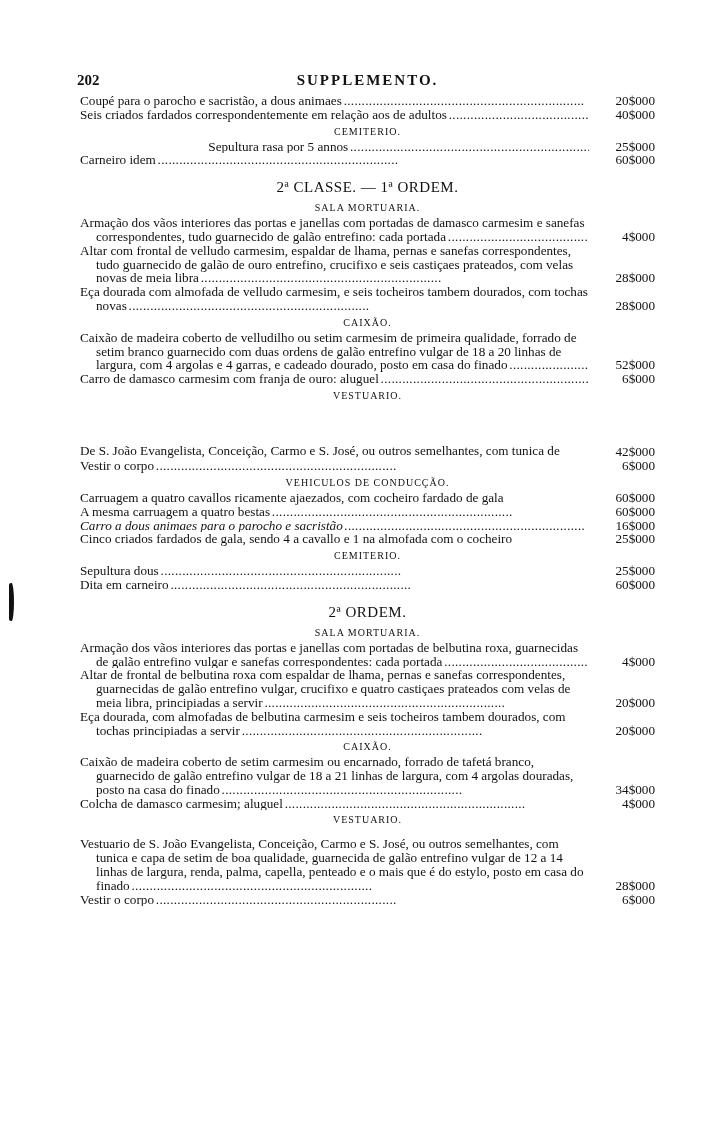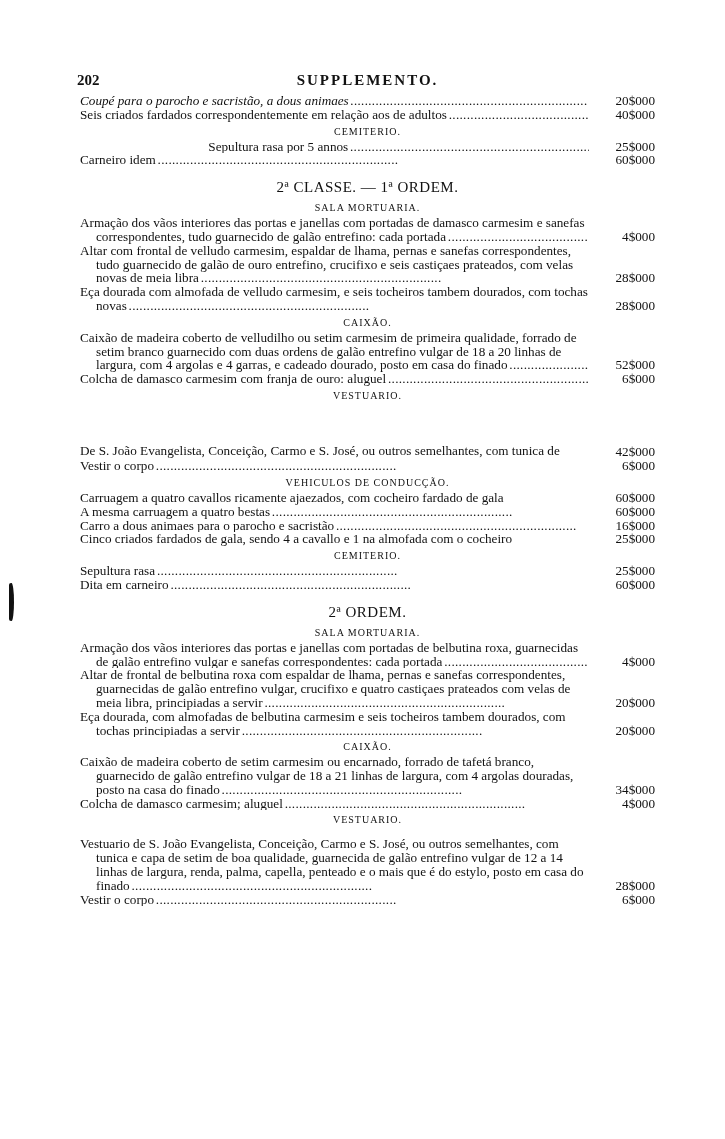--- a/index.html
+++ b/index.html
@@ -34,21 +34,21 @@
 <div class="binding-mark"></div>
 
 <div class="page">
   <div class="running-head">
     <span class="page-number">202</span>
     <div class="running-title">SUPPLEMENTO.</div>
   </div>
 
   <div>
       <div class="entry">
-        <div class="desc-wrap" style="max-height: none; height: 13.8px; overflow: hidden; font-style: italic;">
+        <div class="desc-wrap" style="max-height: none; height: 13.8px; overflow: hidden;">
           <div class="desc" style="white-space: normal;"><span class="text">Coupé para o parocho e sacristão, a dous animaes</span><span class="leader"></span></div>
         </div>
         <span class="price">20$000</span>
       </div>
       <div class="entry">
         <div class="desc-wrap" style="max-height: none; height: 13.8px; overflow: hidden;">
           <div class="desc" style="white-space: normal;"><span class="text">Seis criados fardados correspondentemente em relação aos de adultos</span><span class="leader"></span></div>
         </div>
         <span class="price">40$000</span>
       </div>
@@ -94,21 +94,21 @@
   <div class="section-heading">CAIXÃO.</div>
   <div>
       <div class="entry">
         <div class="desc-wrap" style="max-height: none; height: 41.4px; overflow: hidden;">
           <div class="desc" style="white-space: normal;"><span class="text">Caixão de madeira coberto de velludilho ou setim carmesim de primeira qualidade, forrado de setim branco guarnecido com duas ordens de galão entrefino vulgar de 18 a 20 linhas de largura, com 4 argolas e 4 garras, e cadeado dourado, posto em casa do finado</span><span class="leader"></span></div>
         </div>
         <span class="price">52$000</span>
       </div>
       <div class="entry">
         <div class="desc-wrap" style="max-height: none; height: 13.8px; overflow: hidden;">
-          <div class="desc" style="white-space: normal;"><span class="text">Colcha de damasco carmesim com franja de ouro: aluguel</span><span class="leader"></span></div>
+          <div class="desc" style="white-space: normal;"><span class="text">Carro de damasco carmesim com franja de ouro: aluguel</span><span class="leader"></span></div>
         </div>
         <span class="price">6$000</span>
       </div>
     </div>
   <div class="section-heading">VESTUARIO.</div>
   <div>
       <div class="entry">
         <div class="desc-wrap" style="max-height: none; height: 55.2px; overflow: hidden;">
           <div class="desc" style="white-space: normal; margin-top: 40px;"><span class="text">De S. João Evangelista, Conceição, Carmo e S. José, ou outros semelhantes, com tunica de setim branco de boa qualidade, capa de velludilho guarnecida de galão entrefino de 18 a 20 linhas de largura, e renda, palma, capella, penteado, e o mais que é do estylo, posto em casa do finado</span><span class="leader"></span></div>
         </div>
@@ -129,37 +129,37 @@
         </div>
         <span class="price">60$000</span>
       </div>
       <div class="entry">
         <div class="desc-wrap" style="max-height: none; height: 13.8px; overflow: hidden;">
           <div class="desc" style="white-space: normal;"><span class="text">A mesma carruagem a quatro bestas</span><span class="leader"></span></div>
         </div>
         <span class="price">60$000</span>
       </div>
       <div class="entry">
-        <div class="desc-wrap" style="max-height: none; height: 13.8px; overflow: hidden;">
+        <div class="desc-wrap" style="max-height: none; height: 13.8px; overflow: hidden; font-style: italic;">
           <div class="desc" style="white-space: normal;"><span class="text">Carro a dous animaes para o parocho e sacristão</span><span class="leader"></span></div>
         </div>
         <span class="price">16$000</span>
       </div>
       <div class="entry nolead">
         <div class="desc-wrap">
           <div class="desc"><span class="text">Cinco criados fardados de gala, sendo 4 a cavallo e 1 na almofada com o cocheiro</span></div>
         </div>
         <span class="price">25$000</span>
       </div>
     </div>
   <div class="section-heading">CEMITERIO.</div>
   <div>
       <div class="entry">
         <div class="desc-wrap" style="max-height: none; height: 13.8px; overflow: hidden;">
-          <div class="desc" style="white-space: normal;"><span class="text">Sepultura rasa</span><span class="leader"></span></div>
+          <div class="desc" style="white-space: normal;"><span class="text">Sepultura dous</span><span class="leader"></span></div>
         </div>
         <span class="price">25$000</span>
       </div>
       <div class="entry">
         <div class="desc-wrap" style="max-height: none; height: 13.8px; overflow: hidden;">
           <div class="desc" style="white-space: normal;"><span class="text">Dita em carneiro</span><span class="leader"></span></div>
         </div>
         <span class="price">60$000</span>
       </div>
     </div>

